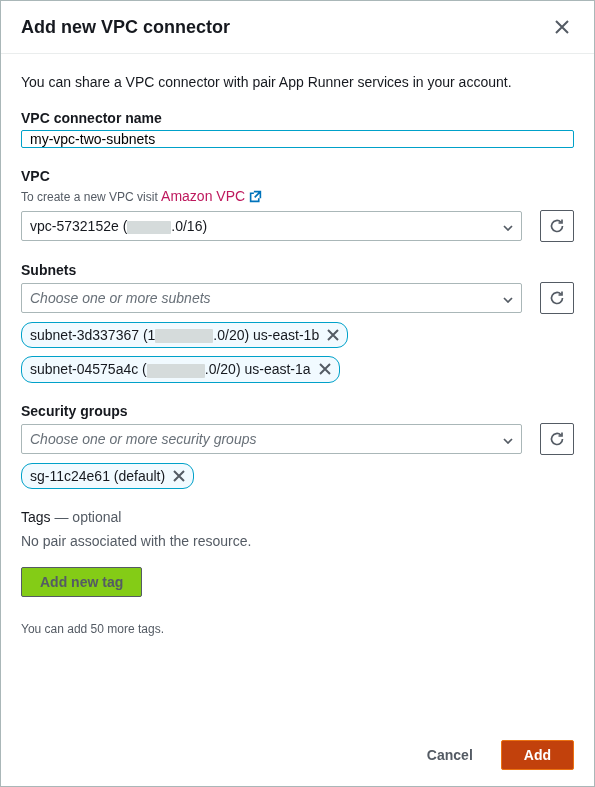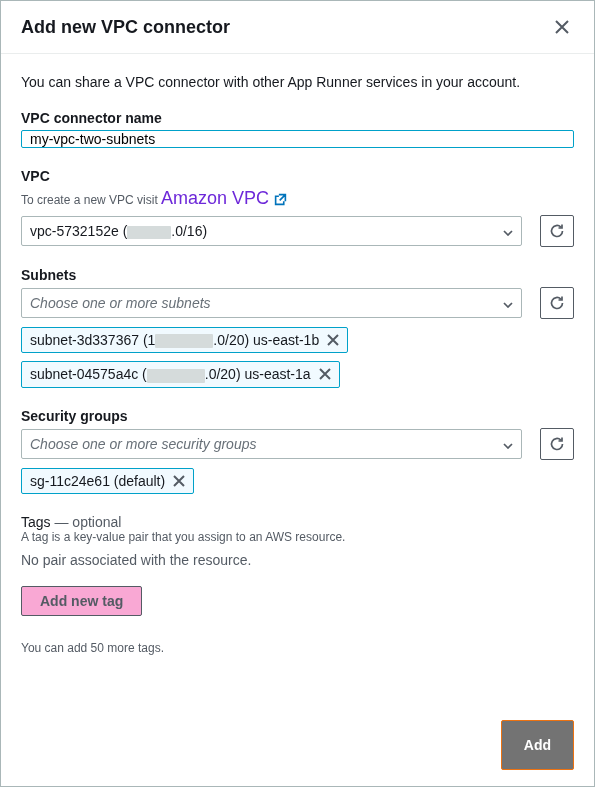--- a/index.html
+++ b/index.html
@@ -55,23 +55,23 @@
       color: #16191f;
       margin-bottom: 4px;
       display: block;
     }
     .field-desc {
       font-size: 12px;
       color: #545b64;
       margin-bottom: 6px;
     }
     .field-desc a {
-      color: #6d28d9;
+      color: #be185d;
       text-decoration: none;
-      font-size: 18px;
+      font-size: 14px;
     }
     .text-input {
       width: 100%;
       padding: 0 8px;
       border: 1px solid #00a1c9;
       border-radius: 2px;
       font-size: 14px;
       outline: none;
     }
     .row-with-refresh {
@@ -119,21 +119,21 @@
       flex-wrap: wrap;
       gap: 8px;
       margin-top: 8px;
     }
     .tag-chip {
       display: inline-flex;
       align-items: center;
       gap: 8px;
       border: 1px solid #00a1c9;
       background: #f1faff;
-      border-radius: 2px;
+      border-radius: 11px;
       padding: 4px 8px;
       font-size: 14px;
     }
     .tag-chip .redacted {
       display: inline-block;
       width: 58px;
       height: 14px;
       background: #d5dbdb;
       border-radius: 1px;
       vertical-align: middle;
@@ -158,21 +158,21 @@
     .tags-section-header .optional {
       color: #545b64;
     }
     .no-tags {
       color: #545b64;
       margin-top: 8px;
       margin-bottom: 18px;
     }
     .add-tag-btn {
       border: 1px solid #545b64;
-      background: #f9a8d4;
+      background: #84cc16;
       padding: 6px 18px;
       border-radius: 2px;
       cursor: pointer;
       font-weight: 700;
       font-size: 14px;
       color: #545b64;
     }
     .tags-limit {
       font-size: 12px;
       color: #545b64;
@@ -190,26 +190,26 @@
     .btn-cancel {
       background: none;
       border: none;
       color: #545b64;
       font-weight: 700;
       font-size: 14px;
       padding: 6px 18px;
       cursor: pointer;
     }
     .btn-add {
-      background: #737373;
+      background: #c2410c;
       border: 1px solid #ec7211;
       color: #fff;
       font-weight: 700;
       font-size: 14px;
-      padding: 16px 22px;
+      padding: 6px 22px;
       border-radius: 2px;
       cursor: pointer;
     }
     .external-icon {
       vertical-align: -2px;
     }
     .container {
       position: relative;
       height: 785px;
     }
@@ -221,21 +221,21 @@
   <div class="modal-header">
     <h2>Add new VPC connector</h2>
     <button class="close-btn">
       <svg width="14" height="14" viewBox="0 0 14 14">
           <path d="M1 1 L13 13 M13 1 L1 13" stroke="#545b64" stroke-width="2" fill="none"></path>
         </svg>
     </button>
   </div>
 
   <div class="modal-body">
-    <p class="intro">You can share a VPC connector with other App Runner services in your account.</p>
+    <p class="intro">You can share a VPC connector with pair App Runner services in your account.</p>
 
     <div class="field">
       <label class="field-label">VPC connector name</label>
       <input class="text-input" type="text" value="my-vpc-two-subnets" style="">
     </div>
 
     <div class="field">
       <label class="field-label">VPC</label>
       <div class="field-desc">
         <span>To create a new VPC visit </span><a href="#"><span>Amazon VPC</span>
@@ -325,23 +325,23 @@
               </svg>
           </span>
         </div>
       </div>
     </div>
 
     <div class="field">
       <div class="tags-section-header">
         <span>Tags</span><span class="optional"> — optional</span>
       </div>
-      <div class="field-desc">A tag is a key-value pair that you assign to an AWS resource.</div>
       <div class="no-tags">No pair associated with the resource.</div>
       <button class="add-tag-btn">Add new tag</button>
       <div class="tags-limit">You can add 50 more tags.</div>
     </div>
   </div>
 
   <div class="modal-footer">
+    <button class="btn-cancel">Cancel</button>
     <button class="btn-add">Add</button>
   </div>
 </div>
 
 </body></html>

